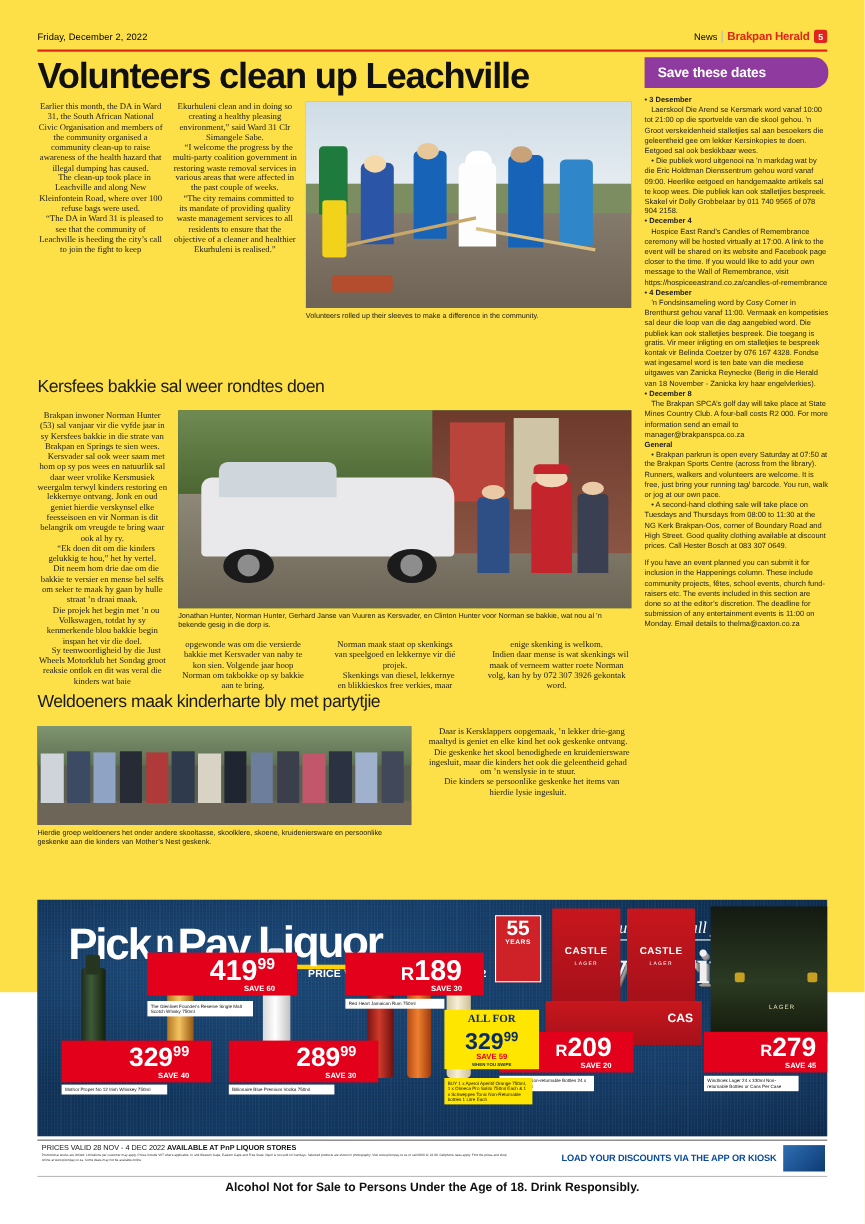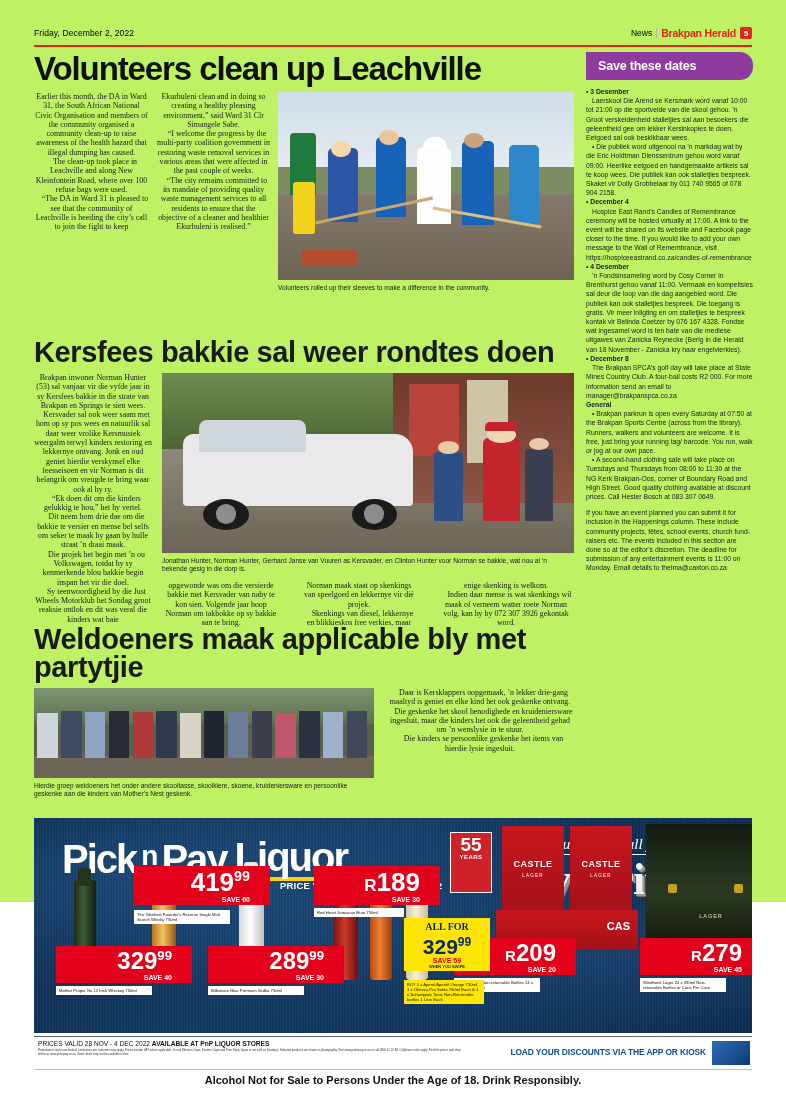--- a/index.html
+++ b/index.html
@@ -1,37 +1,37 @@
 <!DOCTYPE html>
 <html><head>
 <meta charset="utf-8">
 <style>
   html,body{margin:0;padding:0;background:#ffffff;}
   body{width:786px;height:1113px;font-family:"Liberation Serif",serif;color:#000;overflow:hidden;}
-  .page{position:relative;width:786px;height:902px;background:#bef264;}
+  .page{position:relative;width:786px;height:902px;background:#fde047;}
 
   
   .masthead{position:absolute;left:34px;top:28px;width:718px;height:22px;}
   .masthead .date{position:absolute;left:0;top:0;font-family:"Liberation Sans",sans-serif;font-size:8.5px;color:#000;letter-spacing:.1px;}
   .masthead .right{position:absolute;right:0;top:-1px;display:flex;align-items:center;gap:4px;}
   .masthead .news{font-family:"Liberation Sans",sans-serif;font-size:8.5px;color:#000;}
   .masthead .bar{width:1px;height:11px;background:#b9b9b9;}
   .masthead .title{font-family:"Liberation Sans",sans-serif;font-weight:bold;font-size:10.5px;color:#e1251b;letter-spacing:-.2px;}
   .masthead .pagenum{background:#e1251b;color:#fff;font-family:"Liberation Sans",sans-serif;font-weight:bold;font-size:8px;
       width:12px;height:12px;border-radius:2px;display:flex;align-items:center;justify-content:center;}
   .rule-red{position:absolute;left:34px;top:45px;width:718px;height:1.6px;background:#e1251b;}
 
   
   .maincol{position:absolute;left:34px;top:52px;width:540px;}
   .sidebar{position:absolute;left:586px;top:52px;width:167px;}
 
   
   h1.head{font-family:"Liberation Sans",sans-serif;font-weight:bold;font-size:33px;line-height:34px;
       margin:0;letter-spacing:-1.1px;color:#101010;}
-  h1.head2{font-family:"Liberation Sans",sans-serif;font-weight:bold;font-size:29px;line-height:28px;
+  h1.head2{font-family:"Liberation Sans",sans-serif;font-weight:normal;font-size:16px;line-height:28px;
       margin:0;letter-spacing:-.4px;color:#1a1a1a;}
 
   
   .body-serif{font-family:"Liberation Serif",serif;font-size:7.9px;line-height:9.3px;text-align:center;color:#1a1a1a;}
   .body-serif p{margin:0;text-indent:7px;}
   .body-serif p.first{text-indent:0;}
   .caption{font-family:"Liberation Sans",sans-serif;font-size:6.6px;line-height:8.4px;color:#1a1a1a;}
 
   
   .photo{position:relative;overflow:hidden;background:#9aa39a;}
@@ -198,21 +198,21 @@
       <div class="body-serif" style="position:absolute;left:266px;top:208px;width:118px;">
         <p class="first">Norman maak staat op skenkings van speelgoed en lekkernye vir dié projek.</p>
         <p>Skenkings van diesel, lekkernye en blikkieskos free verkies, maar</p>
       </div>
       <div class="body-serif" style="position:absolute;left:404px;top:208px;width:136px;">
         <p class="first">enige skenking is welkom.</p>
         <p>Indien daar mense is wat skenkings wil maak of verneem watter roete Norman volg, kan hy by 072 307 3926 gekontak word.</p>
       </div>
     </div>
 
-    <h1 class="head2" style="margin-top:37px;">Weldoeners maak applicable bly met partytjie</h1>
+    <h1 class="head2" style="margin-top:37px;">Weldoeners maak kinderharte bly met partytjie</h1>
 
     <div style="position:relative;height:120px;margin-top:7px;">
       <div class="photo" style="position:absolute;left:0;top:0;width:340px;height:90px;background:#5a5f52;">
         <div style="position:absolute;left:0;top:0;width:100%;height:40%;background:linear-gradient(#7f9470,#5d6f52);"></div>
         <div style="position:absolute;left:0;top:76%;width:100%;height:24%;background:#6d6658;"></div>
         <div style="position:absolute;left:1%;top:28%;width:6%;height:50%;background:#cfd3da;"></div>
         <div style="position:absolute;left:8%;top:26%;width:6%;height:52%;background:#3c4a63;"></div>
         <div style="position:absolute;left:15%;top:27%;width:6%;height:51%;background:#8fa3c4;"></div>
         <div style="position:absolute;left:22%;top:25%;width:6%;height:53%;background:#262b36;"></div>
         <div style="position:absolute;left:29%;top:27%;width:6%;height:51%;background:#b03a3a;"></div>

